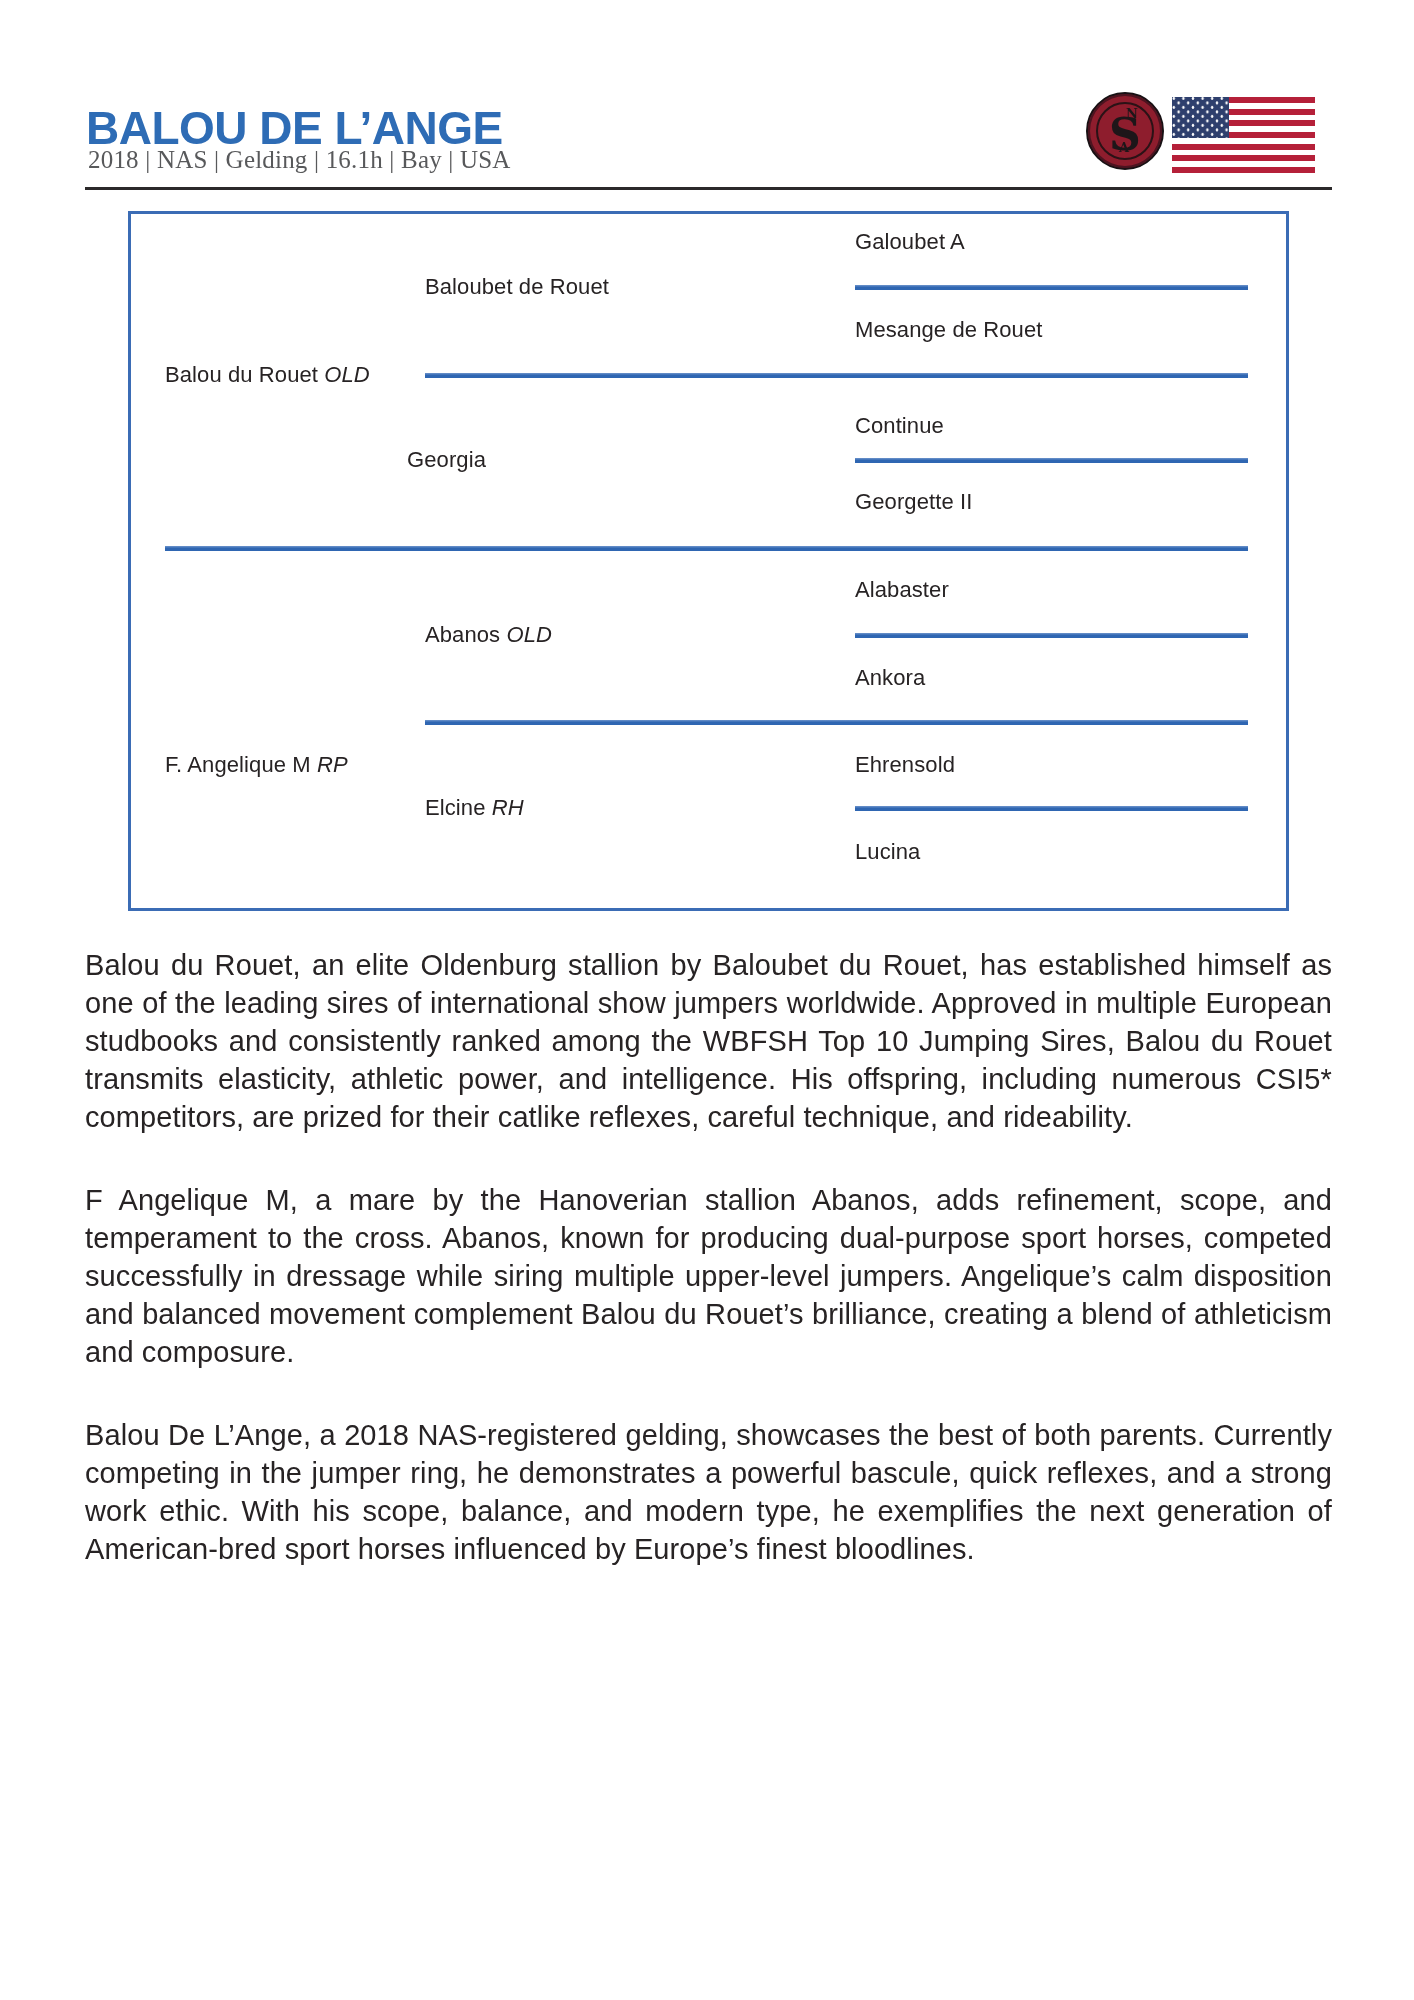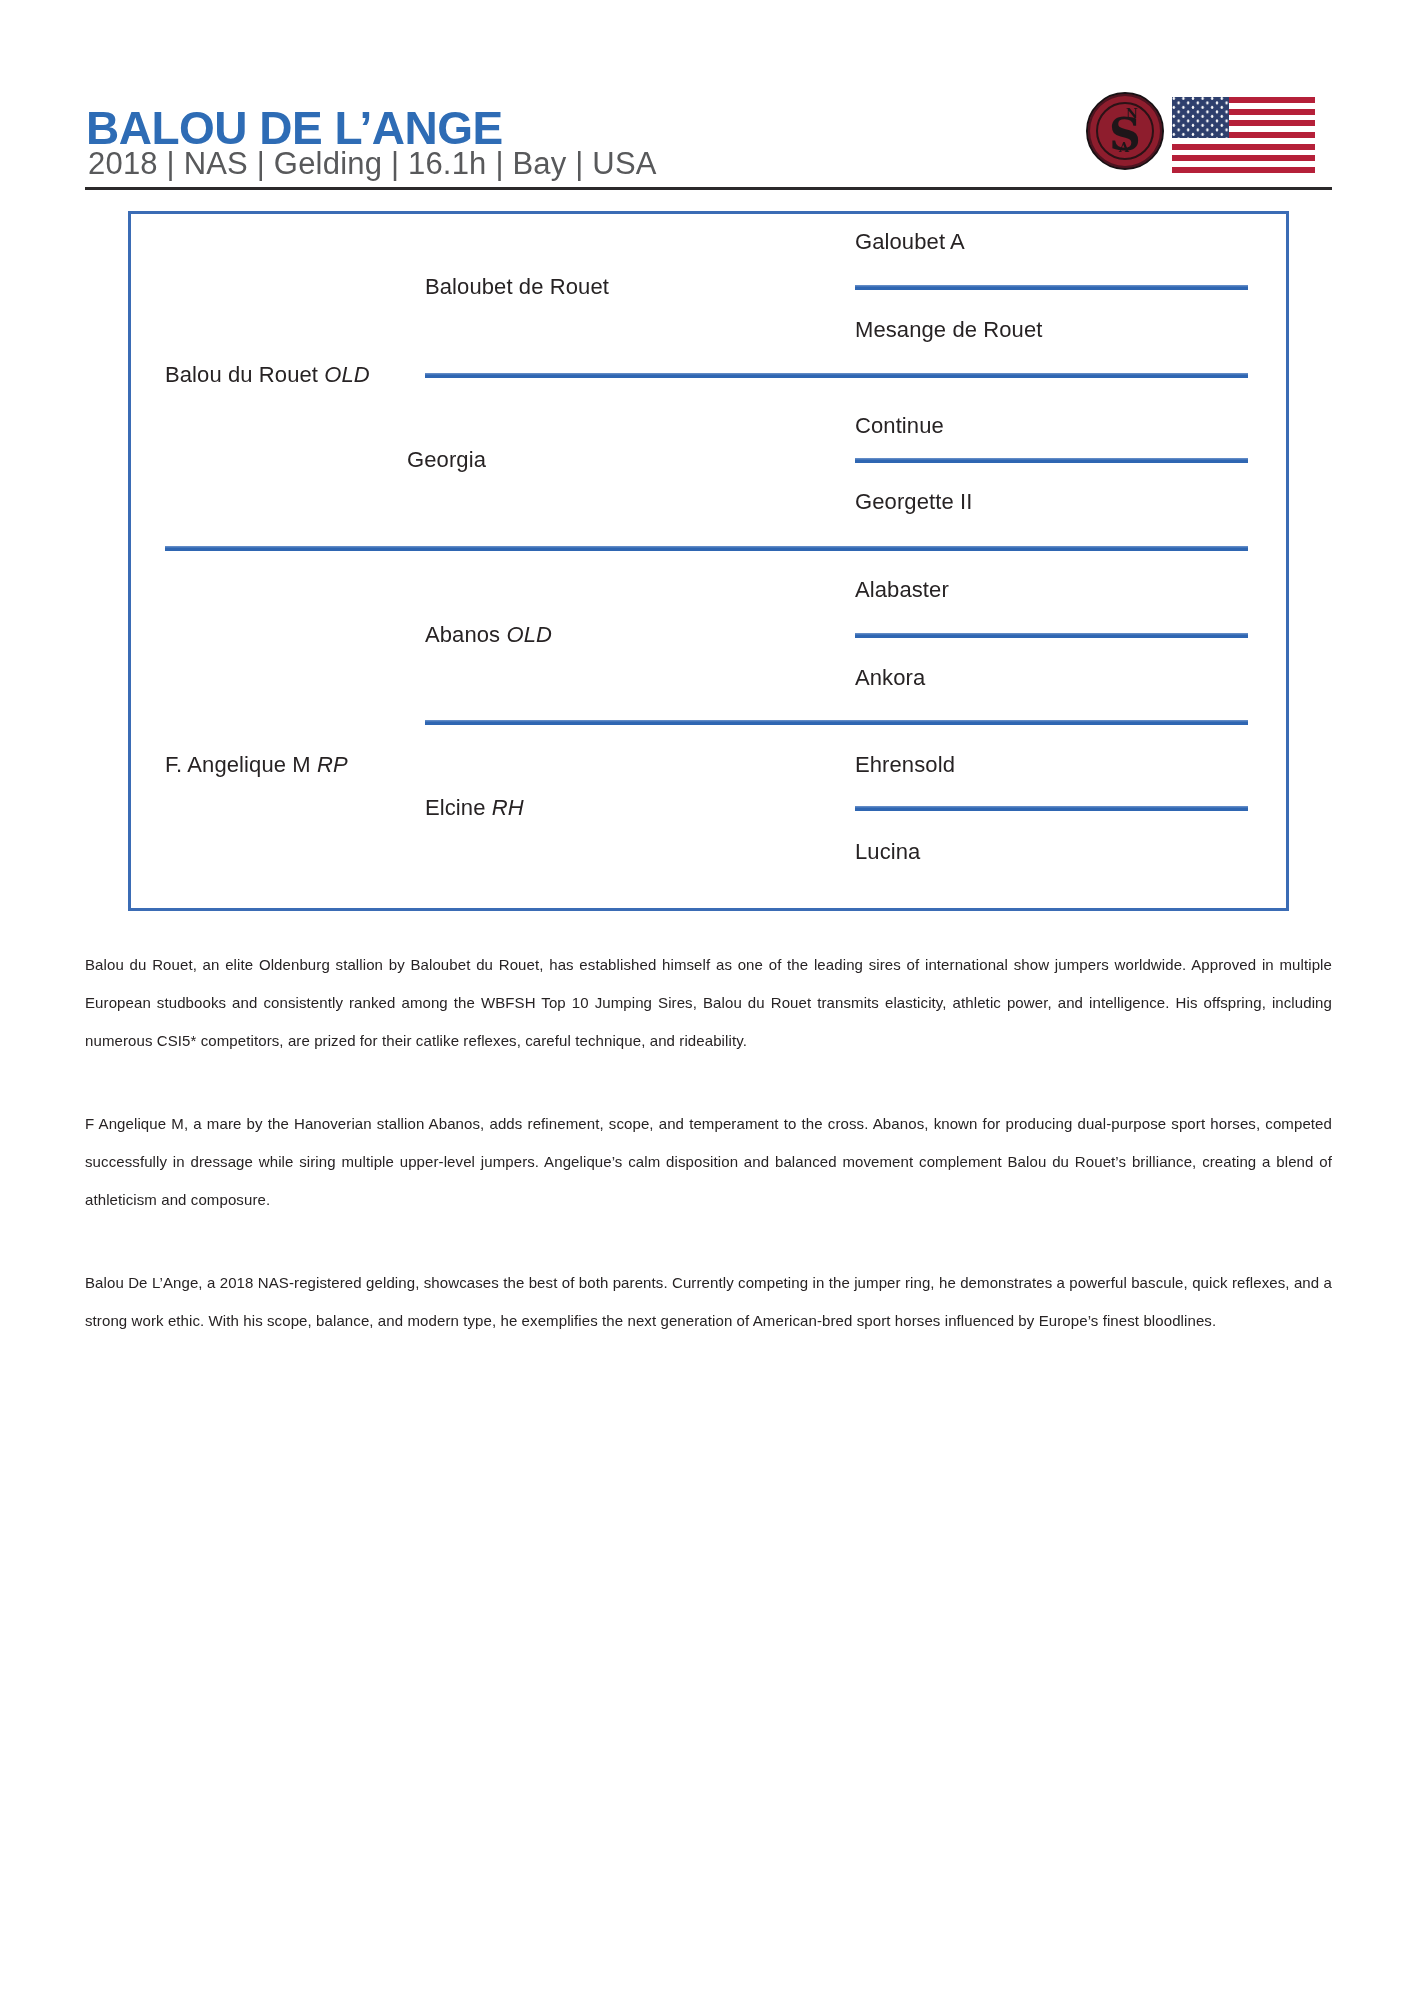--- a/index.html
+++ b/index.html
@@ -21,24 +21,25 @@
     font-size: 46px;
     font-weight: 700;
     letter-spacing: -0.5px;
     color: #2e6cb5;
     white-space: nowrap;
   }
   .page-subtitle {
     position: absolute;
     left: 88px;
     top: 146px;
-    font-size: 31px;
+    font-size: 25px;
     color: #58595b;
     letter-spacing: 0.2px;
     white-space: nowrap;
+    font-family: Liberation Serif, serif;
   }
   .header-rule {
     position: absolute;
     left: 85px;
     top: 187px;
     width: 1247px;
     height: 3px;
     background: #2b292a;
   }
 
@@ -168,21 +169,21 @@
   .l1-0 { left: 34px;  top: 332px; width: 1083px; }
 
   
   .body-text {
     position: absolute;
     left: 85px;
     top: 946px;
     width: 1247px;
   }
   .body-text p {
-    font-size: 15px;
+    font-size: 29px;
     line-height: 38px;
     text-align: justify;
     color: #272324;
     margin-bottom: 45px;
     letter-spacing: 0.1px;
   }
 </style>
 </head>
 <body>
 

